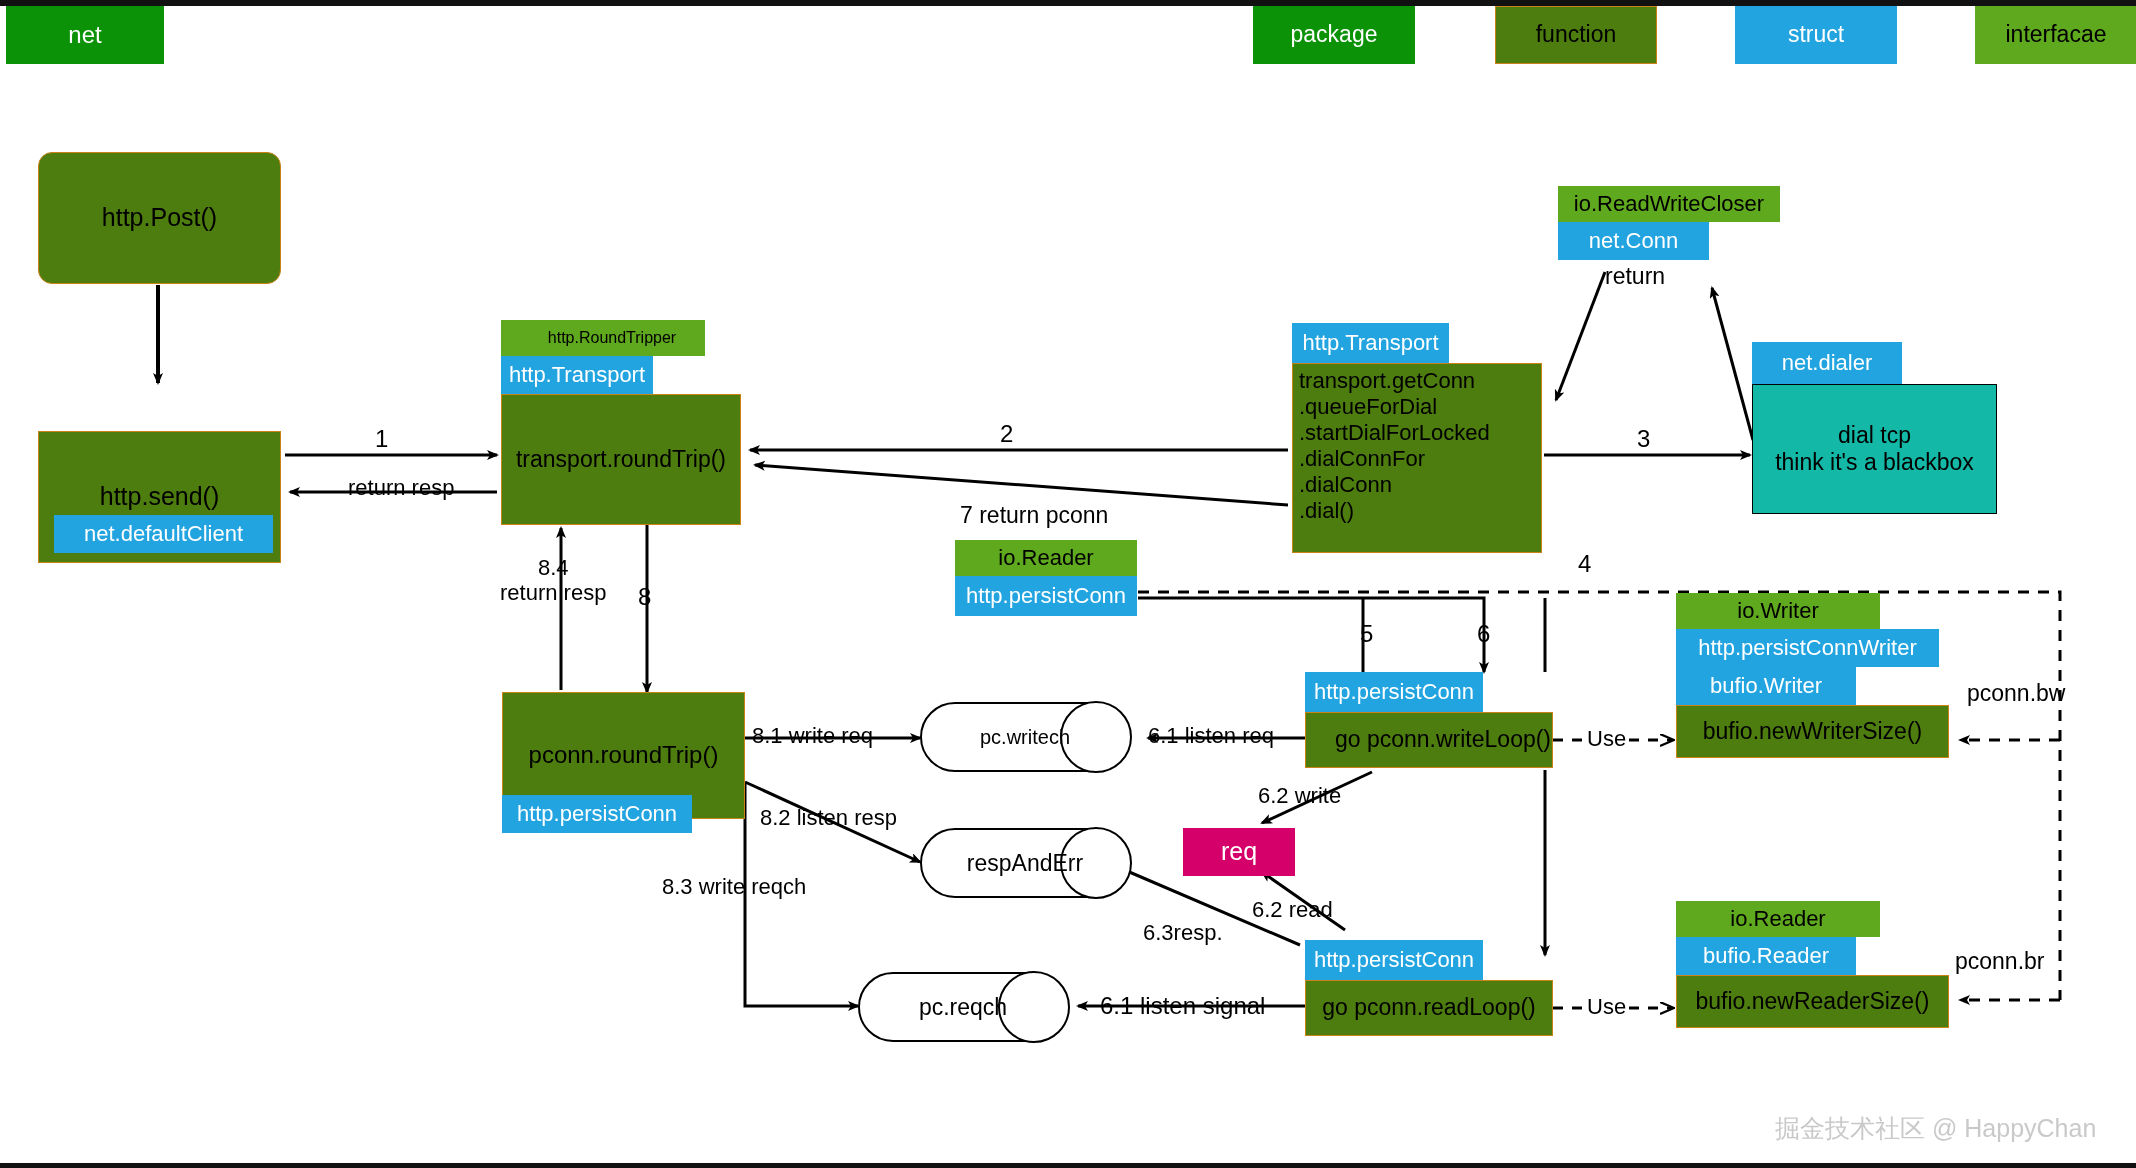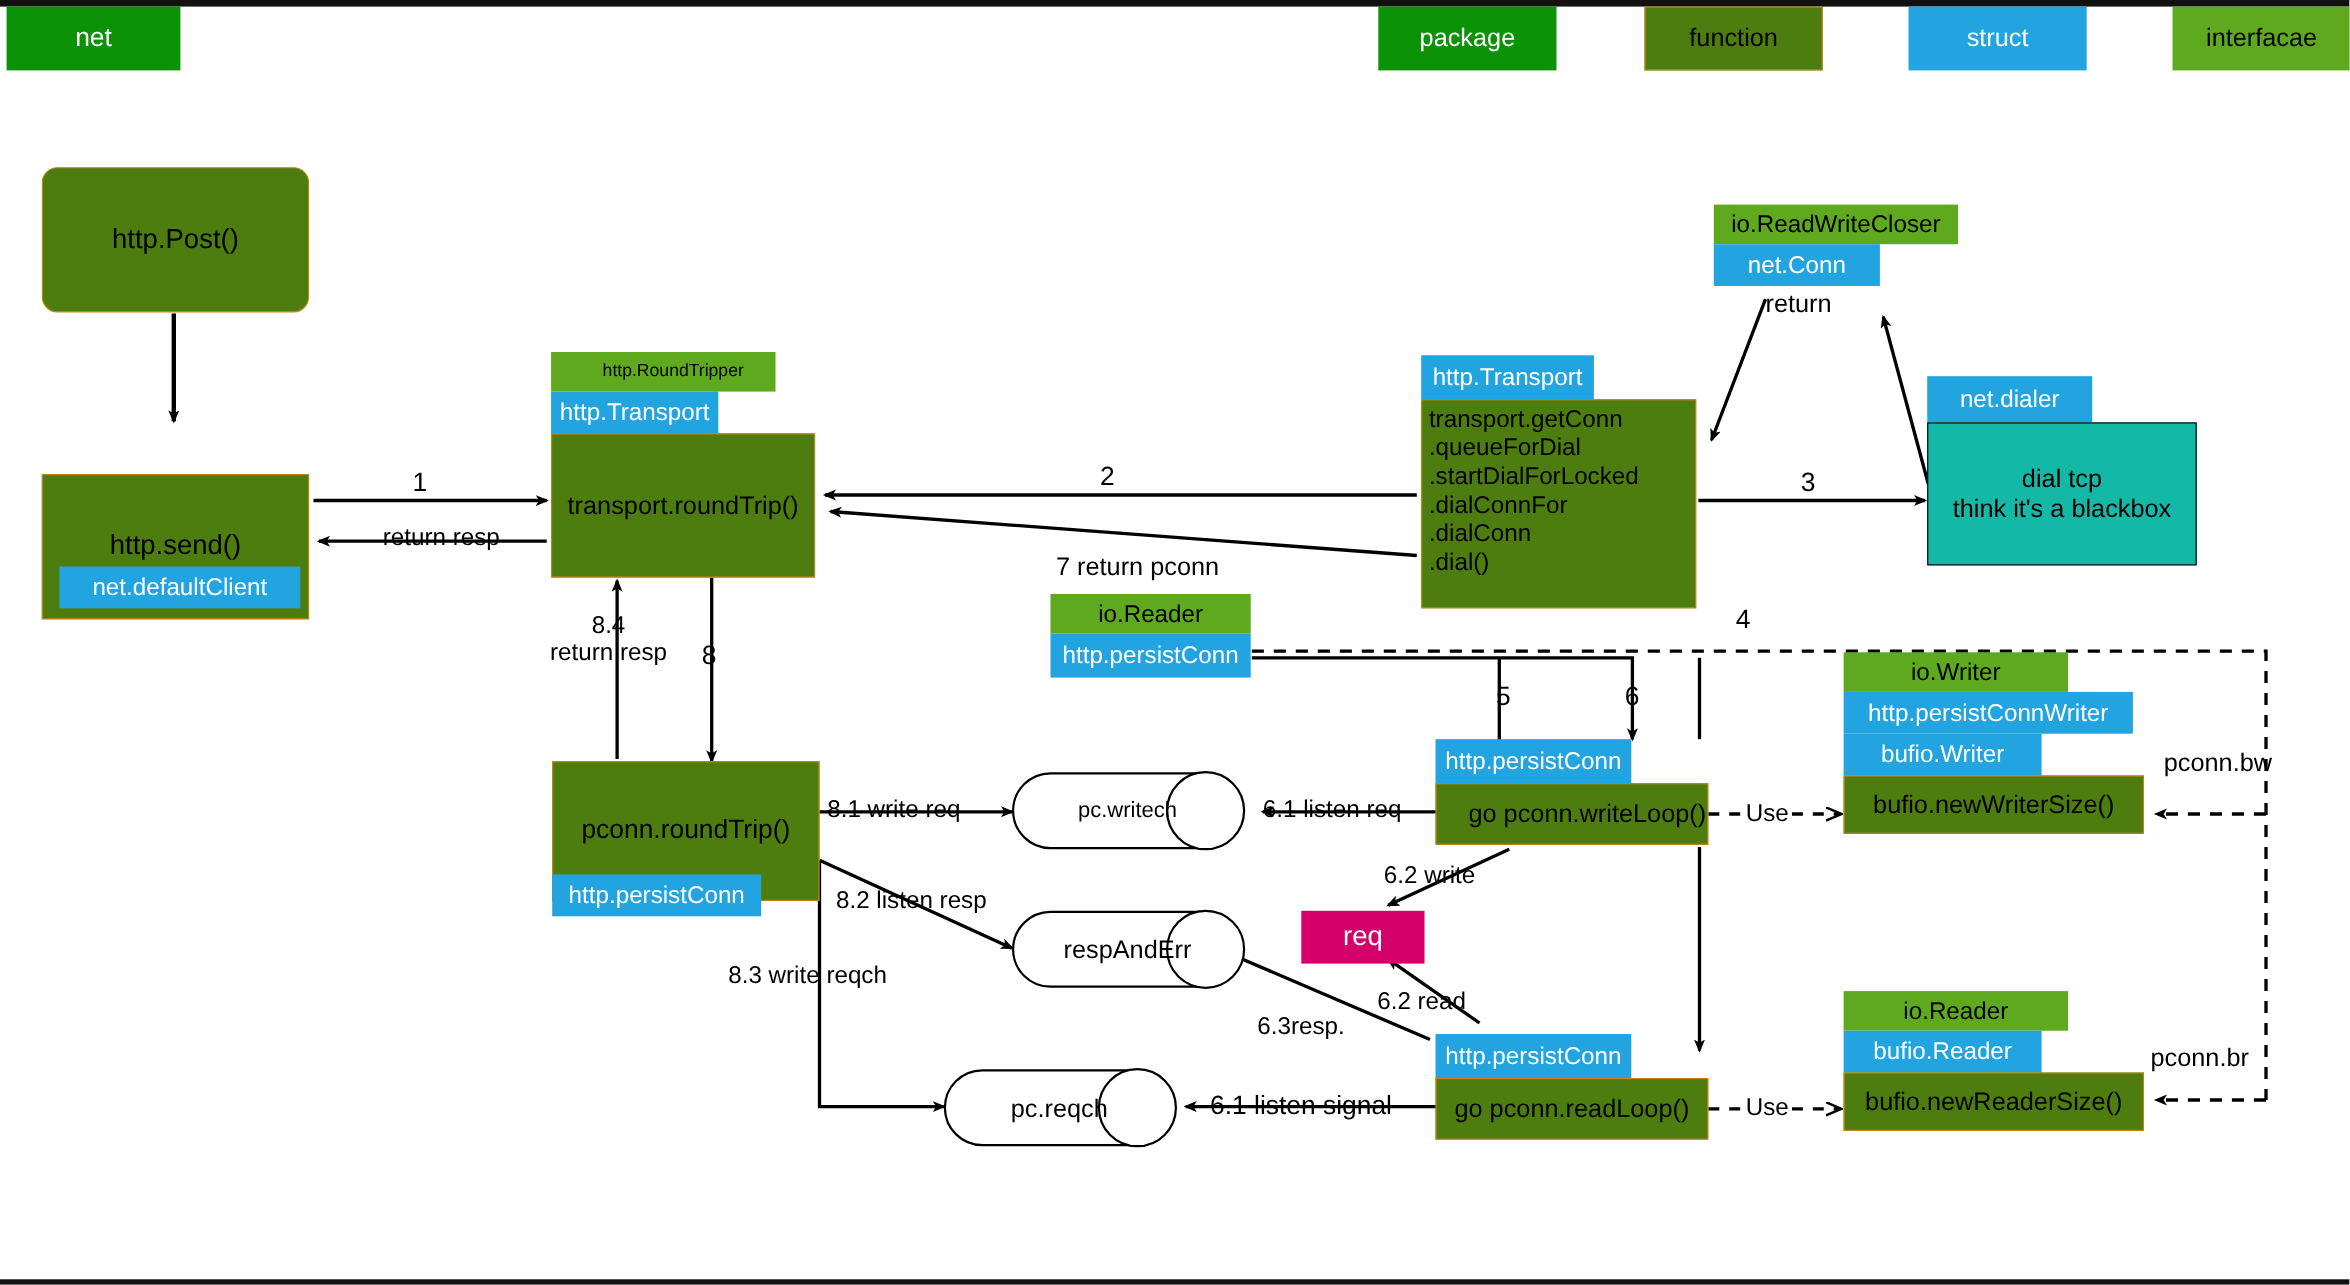--- a/index.html
+++ b/index.html
@@ -209,14 +209,15 @@
   <div class="lbl" style="left:1258px;top:783px;font-size:22px;">6.2 write</div>
   <div class="lbl" style="left:1252px;top:897px;font-size:22px;">6.2 read</div>
   <div class="lbl" style="left:1143px;top:920px;font-size:22px;">6.3resp.</div>
 
   <div class="lbl" style="left:1584px;top:726px;font-size:22px;background:#fff;padding:0 3px;">Use</div>
   <div class="lbl" style="left:1584px;top:994px;font-size:22px;background:#fff;padding:0 3px;">Use</div>
 
   <div class="lbl" style="left:1955px;top:680px;font-size:23px;margin-left:12px;">pconn.bw</div>
   <div class="lbl" style="left:1955px;top:948px;font-size:23px;">pconn.br</div>
 
+  <div class="wm" style="left:1775px;top:1112px;font-size:25px;">掘金技术社区 @ HappyChan</div>
 
 </div>
 
 </body></html>

